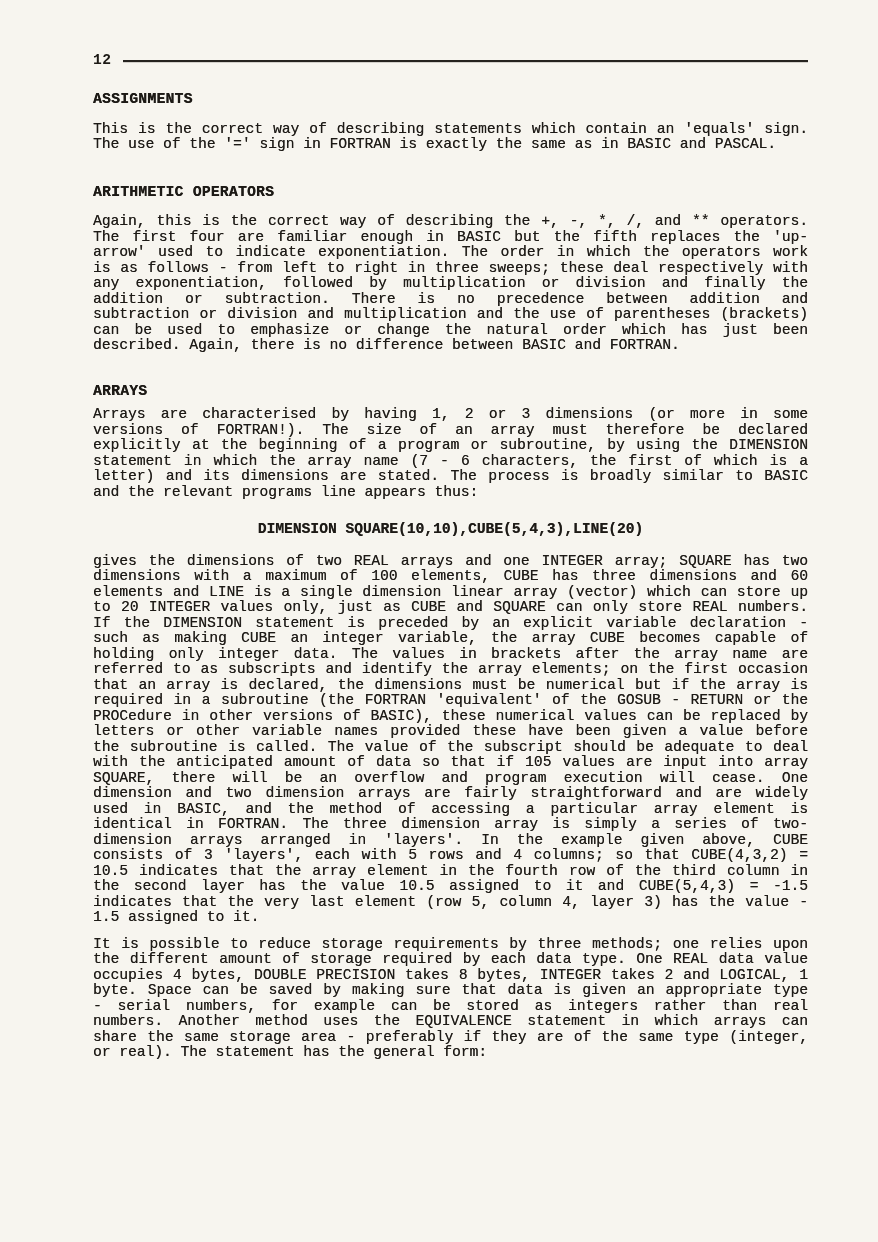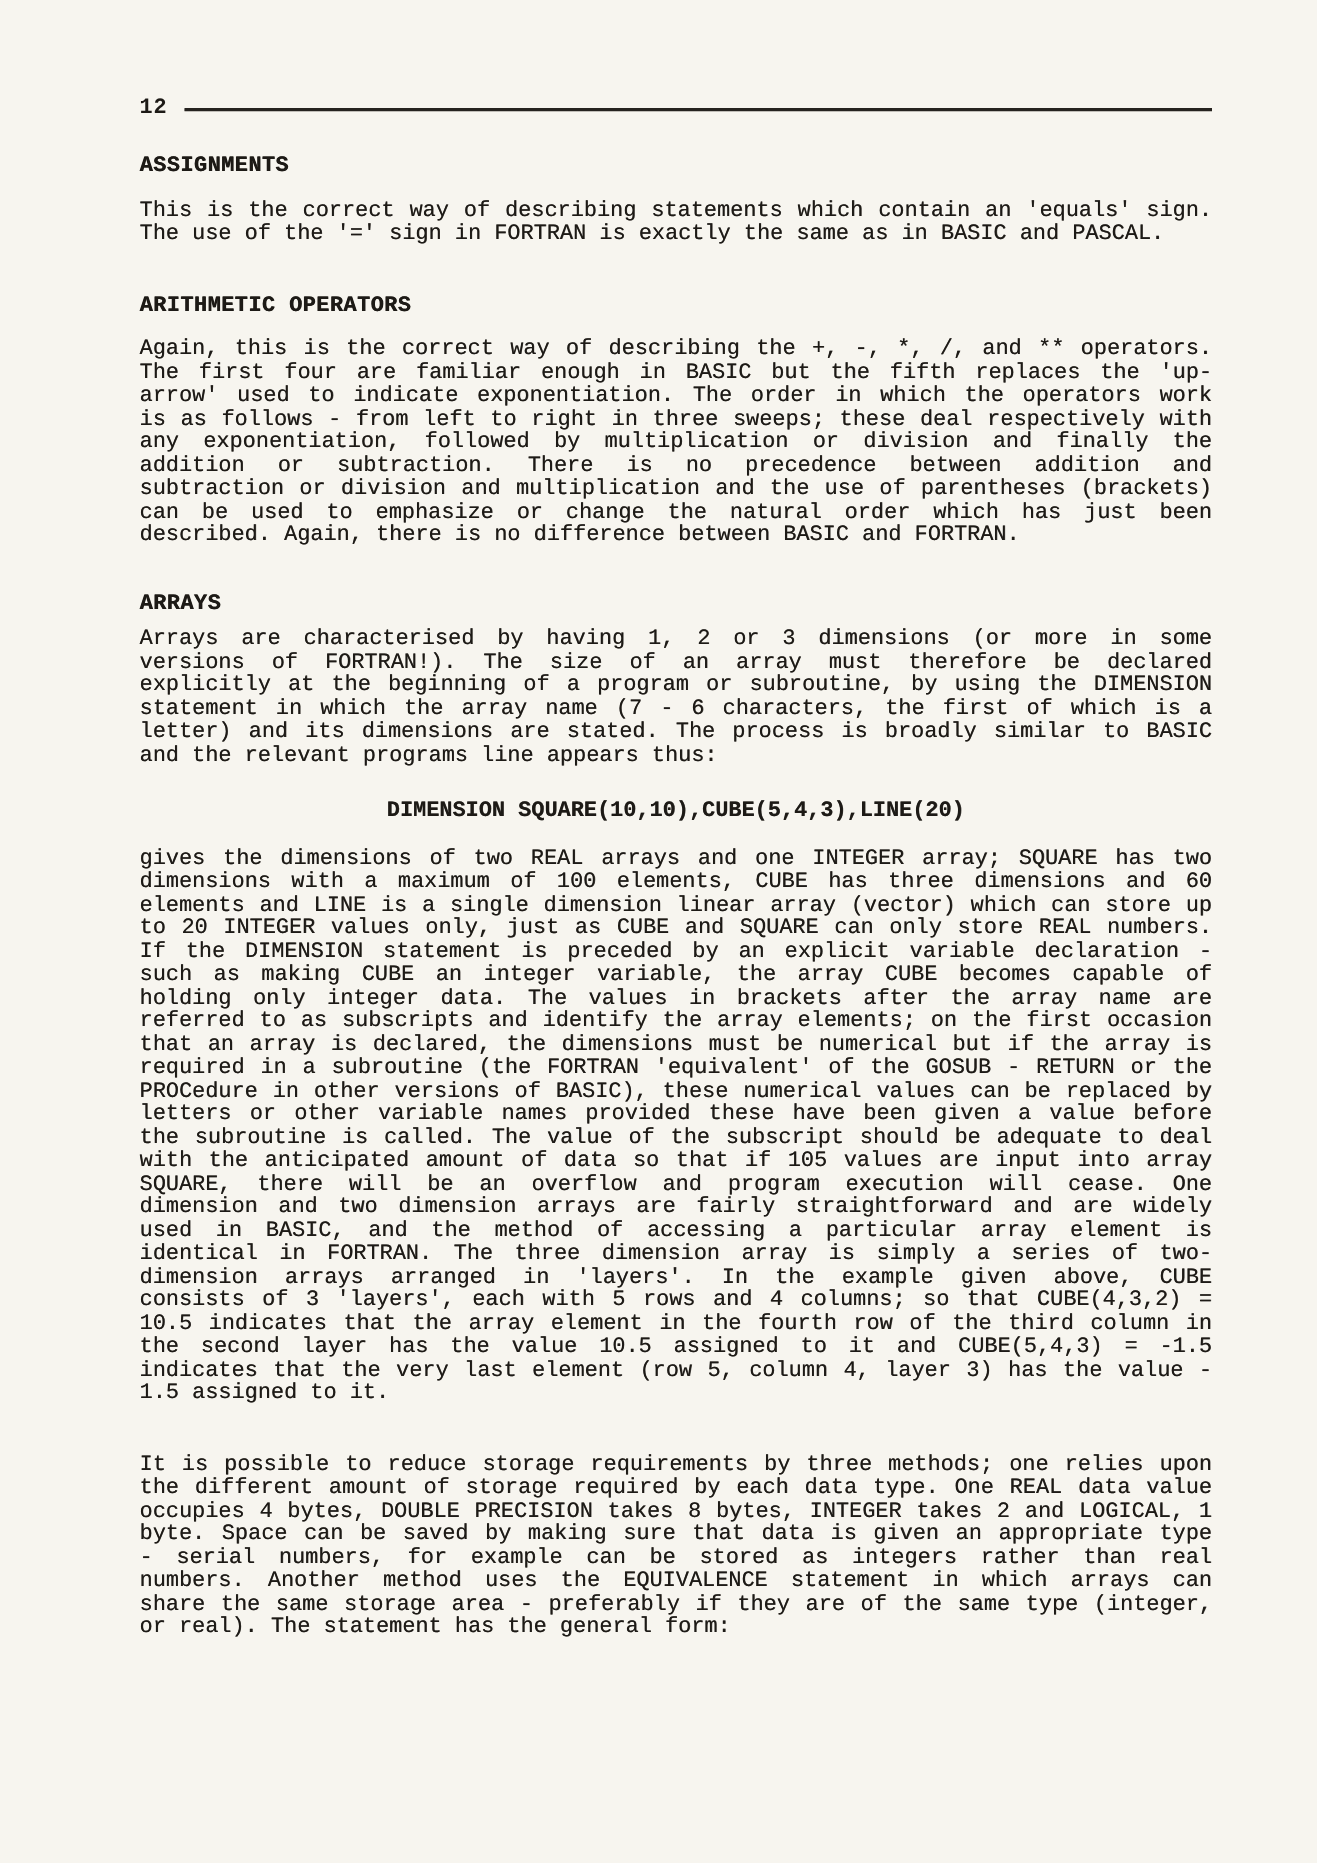--- a/index.html
+++ b/index.html
@@ -9,21 +9,21 @@
     height: 1242px;
     margin: 0 auto;
     background: #f7f5ef;
     overflow: hidden;
     font-family: "Liberation Mono", "DejaVu Sans Mono", monospace;
     color: #1d1a16;
   }
   .column {
     position: absolute;
     left: 93px;
-    top: 64px;
+    top: 52px;
     width: 715px;
   }
   .page-header {
     display: flex;
     align-items: center;
     height: 16px;
   }
   .page-number {
     font-size: 14.6px;
     font-weight: 700;
@@ -67,21 +67,21 @@
   }
   
   .h-assignments   { margin-top: 24px; }
   .p-assignments   { margin-top: 14px; }
   .h-arithmetic    { margin-top: 32px; }
   .p-arithmetic    { margin-top: 14px; }
   .h-arrays        { margin-top: 30px; }
   .p-arrays-intro  { margin-top: 8px; }
   .c-dimension     { margin-top: 22px; }
   .p-arrays-body   { margin-top: 16px; }
-  .p-storage       { margin-top: 32px; }
+  .p-storage       { margin-top: 11px; }
 </style>
 </head>
 <body>
 
 <div class="canvas">
   <div class="column">
 
     <div class="page-header">
       <span class="page-number">12</span>
       <span class="header-rule"></span>

